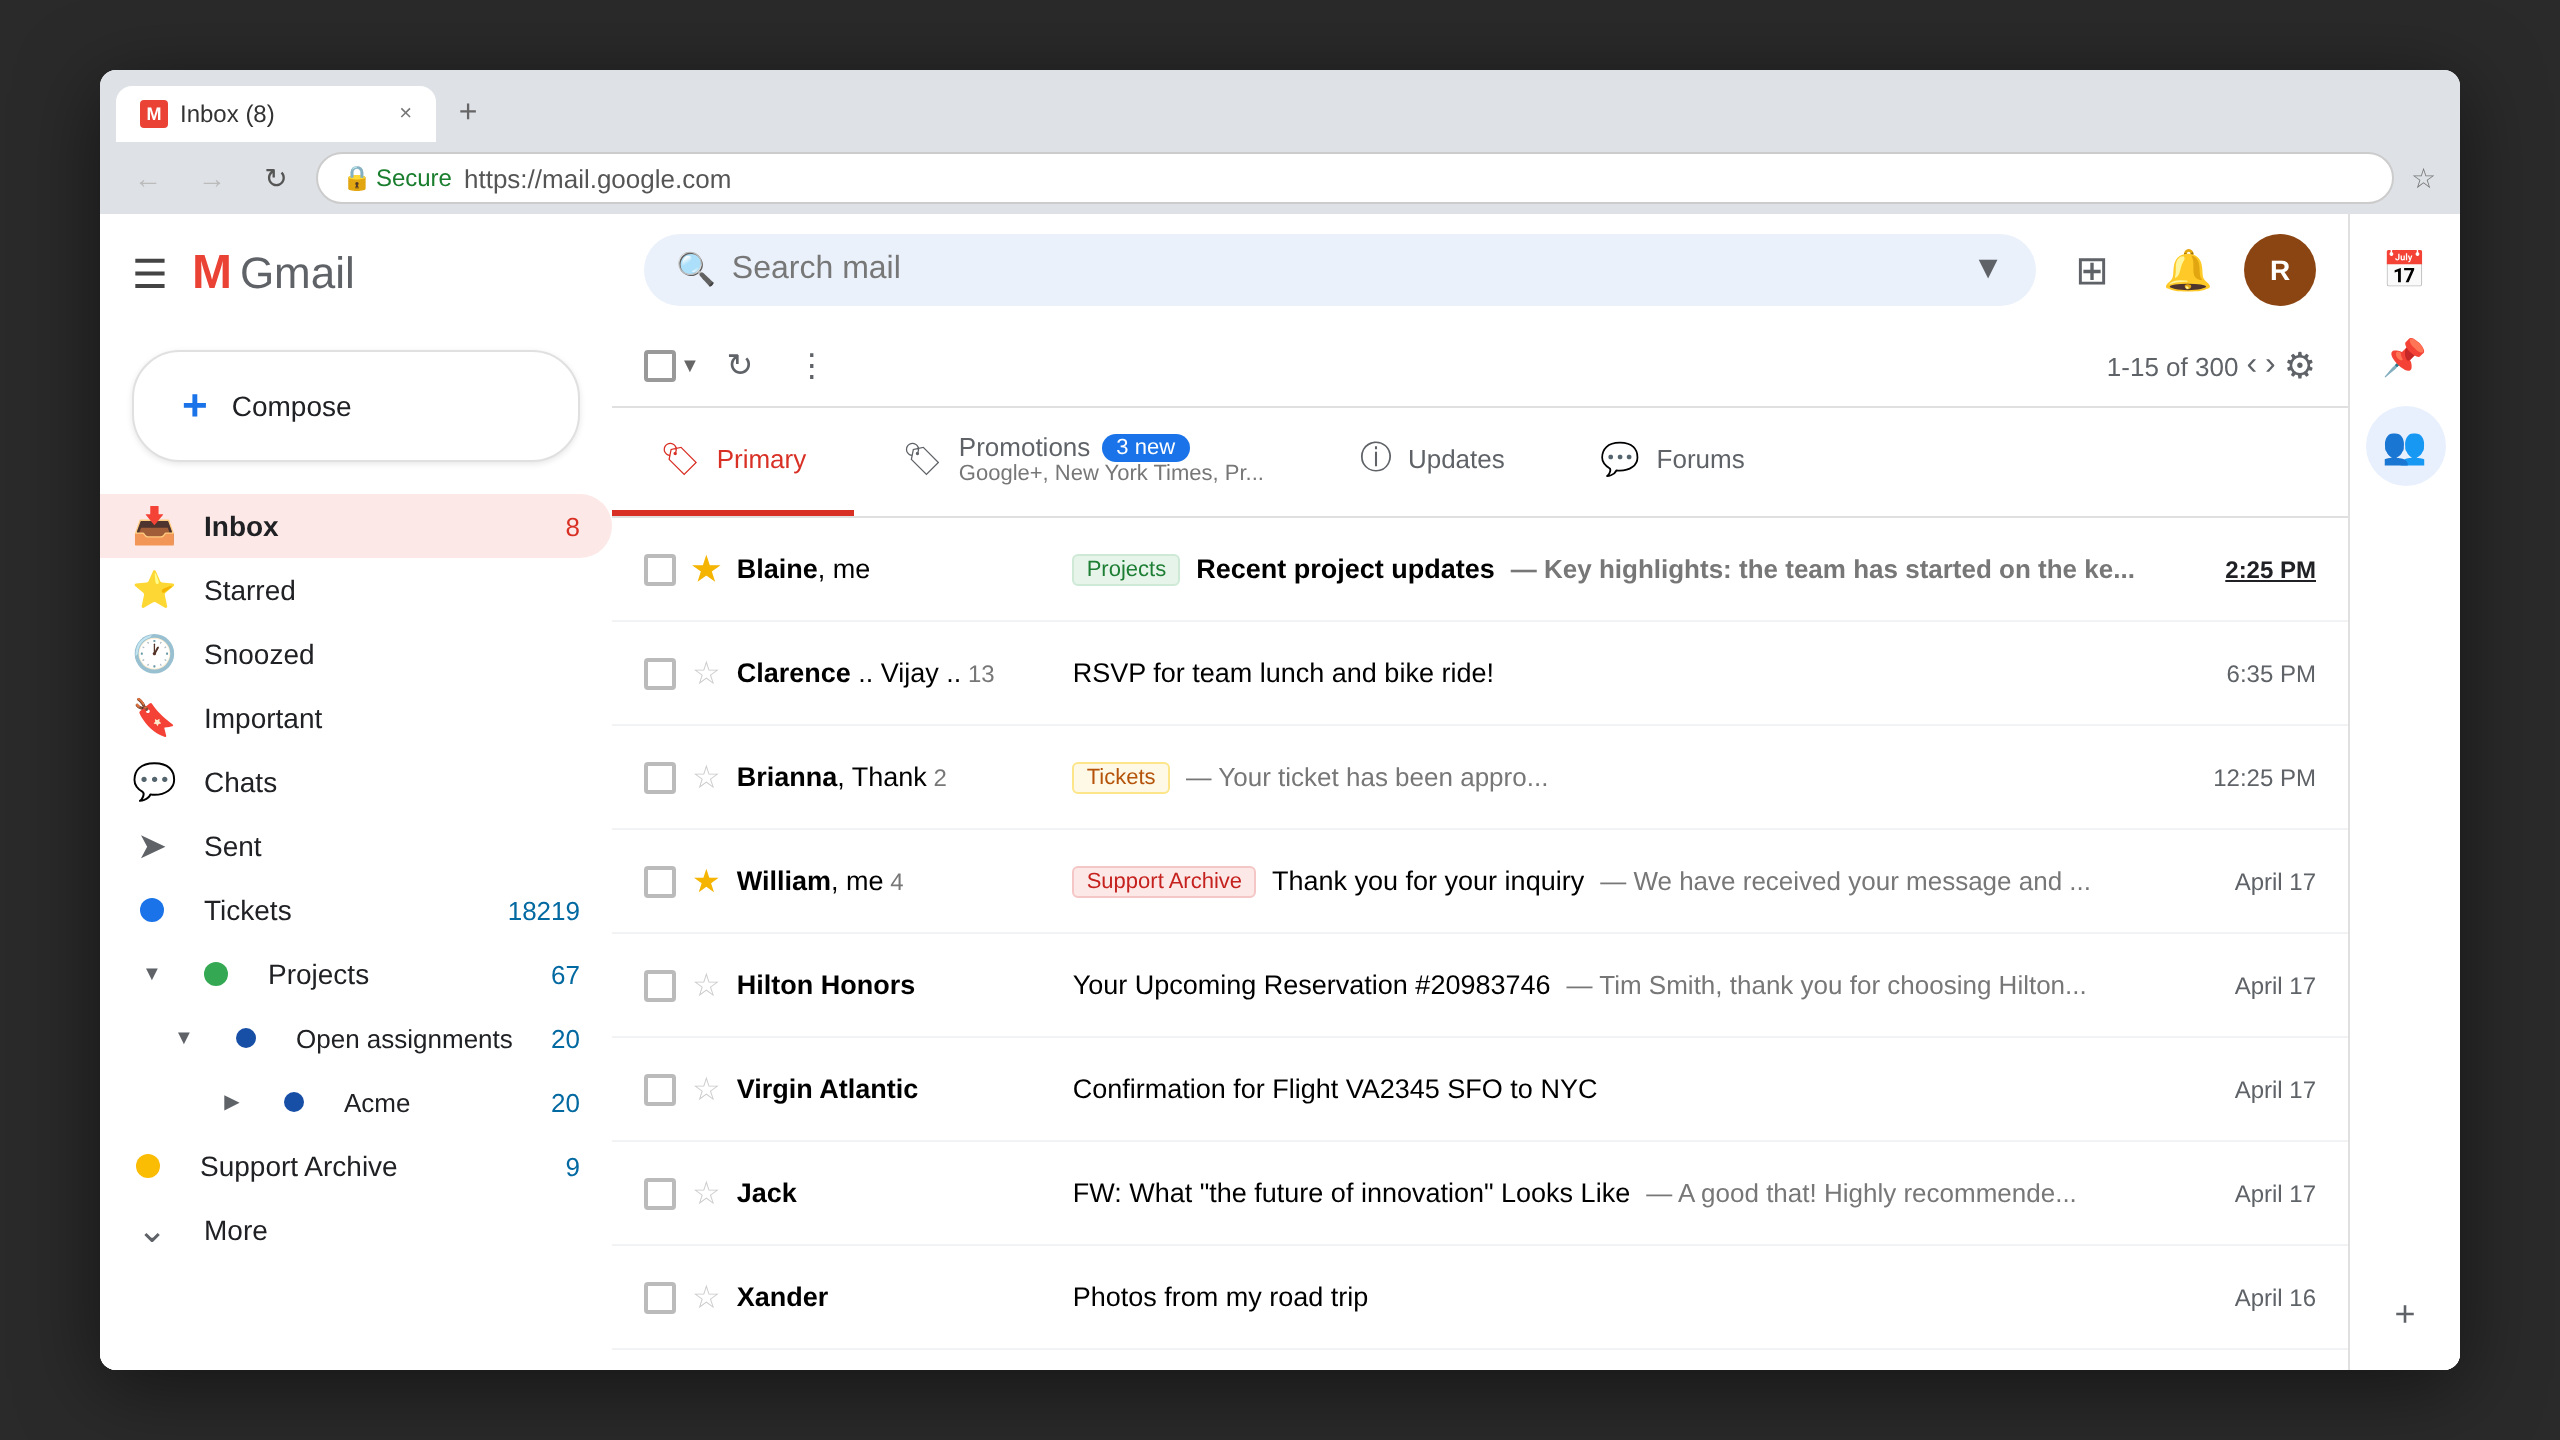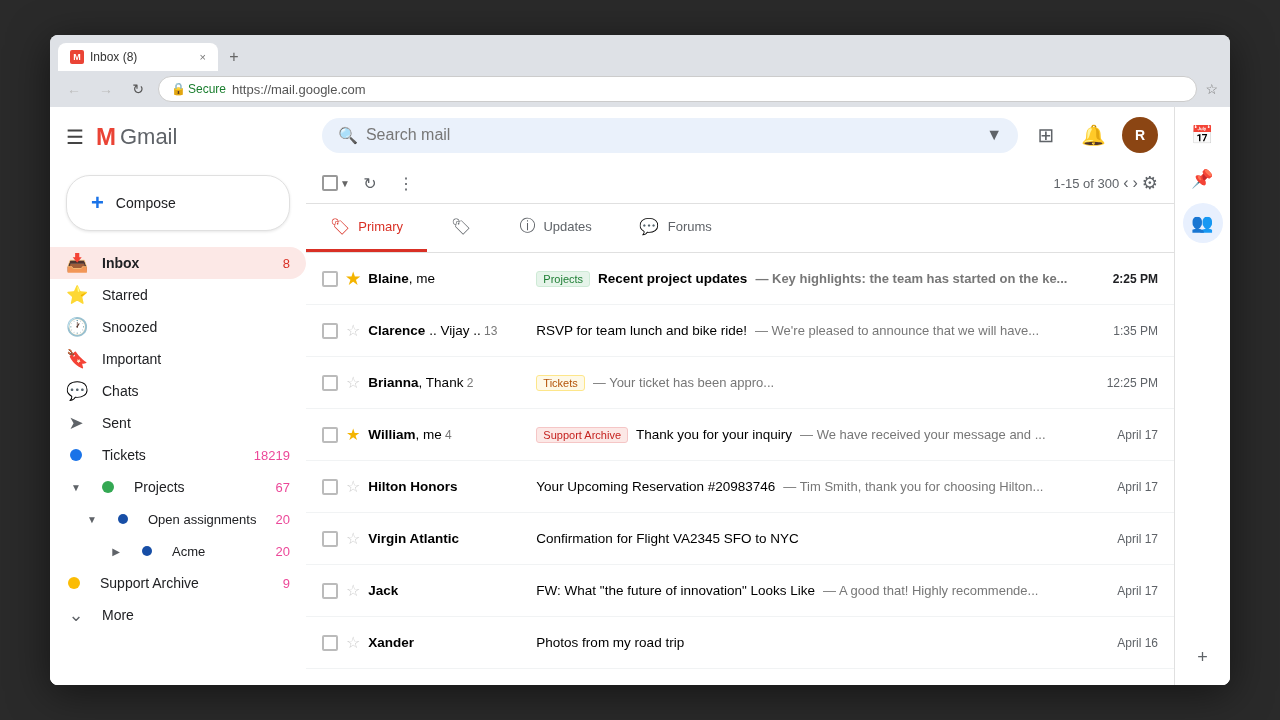--- a/index.html
+++ b/index.html
@@ -176,21 +176,21 @@
     .nav-item.active {
       background: #fce8e6;
       font-weight: 600;
       color: #202124;
     }
     .nav-icon { font-size: 18px; color: #5f6368; width: 20px; text-align: center; }
     .nav-item.active .nav-icon { color: #d93025; }
     .nav-label { flex: 1; }
     .nav-badge {
       background: transparent;
-      color: #ec4899;
+      color: #0369a1;
       font-size: 13px;
       font-weight: 500;
     }
     .nav-badge.inbox-badge { color: #d93025; }
     .nav-item .dot {
       width: 10px; height: 10px; border-radius: 50%;
       display: inline-block; flex-shrink: 0;
     }
     .dot-blue { background: #1a73e8; }
     .dot-green { background: #34a853; }
@@ -347,21 +347,21 @@
       flex-shrink: 0;
       white-space: nowrap;
     }
     .tag-green { background: #e6f4ea; color: #1e7e34; border: 1px solid #ceead6; }
     .tag-yellow { background: #fef9e7; color: #b45309; border: 1px solid #fde68a; }
     .tag-support { background: #fce8e6; color: #c5221f; border: 1px solid #f5c6c6; }
     .email-subject { font-size: 13.5px; white-space: nowrap; overflow: hidden; text-overflow: ellipsis; }
     .email-subject.bold { font-weight: 600; }
     .email-preview { font-size: 13px; color: #777; white-space: nowrap; overflow: hidden; text-overflow: ellipsis; flex: 1; }
     .email-time { font-size: 12px; color: #5f6368; white-space: nowrap; margin-left: 8px; flex-shrink: 0; }
-    .email-time.bold { font-weight: 600; color: #202124; }
+    .email-time.bold { font-weight: 600; color: #202124; text-decoration: underline; }
 
     
     .right-sidebar {
       width: 56px;
       background: #fff;
       border-left: 1px solid #e0e0e0;
       display: flex;
       flex-direction: column;
       align-items: center;
       padding: 8px 0;
@@ -511,20 +511,27 @@
         </div>
       </div>
 
       <div class="inbox-tabs">
         <div class="inbox-tab active">
           <span class="tab-icon">🏷</span>
           <span class="tab-name">Primary</span>
         </div>
         <div class="inbox-tab">
           <span class="tab-icon">🏷</span>
+          <div style="display:flex;flex-direction:column;">
+            <div style="display:flex;align-items:center;gap:6px;">
+              <span class="tab-name">Promotions</span>
+              <span class="new-badge">3 new</span>
+            </div>
+            <span class="tab-sub">Google+, New York Times, Pr...</span>
+          </div>
         </div>
         <div class="inbox-tab">
           <span class="tab-icon">ⓘ</span>
           <span class="tab-name">Updates</span>
         </div>
         <div class="inbox-tab">
           <span class="tab-icon">💬</span>
           <span class="tab-name">Forums</span>
         </div>
       </div>
@@ -540,23 +547,22 @@
               <span class="email-preview"> — Key highlights: the team has started on the ke...</span>
             </div>
             <span class="email-time bold">2:25 PM</span>
           </div>
           <div class="email-row">
             <div class="email-checkbox"></div>
             <span class="star-icon star-empty">☆</span>
             <div class="sender"><span class="sender-name">Clarence</span><span style="font-weight: 400;"> .. Vijay ..</span><span class="sender-count"> 13</span></div>
             <div class="email-body">
               <span class="email-subject">RSVP for team lunch and bike ride!</span>
-              <span class="email-preview"> — We're pleased to announce that we will have...</span>
-            </div>
-            <span class="email-time">1:35 PM</span>
+            </div>
+            <span class="email-time">6:35 PM</span>
           </div>
           <div class="email-row">
             <div class="email-checkbox"></div>
             <span class="star-icon star-empty">☆</span>
             <div class="sender"><span class="sender-name">Brianna</span><span style="font-weight: 400;">, Thank</span><span class="sender-count"> 2</span></div>
             <div class="email-body">
               <span class="tag tag-yellow">Tickets</span>
               <span class="email-preview"> — Your ticket has been appro...</span>
             </div>
             <span class="email-time">12:25 PM</span>

